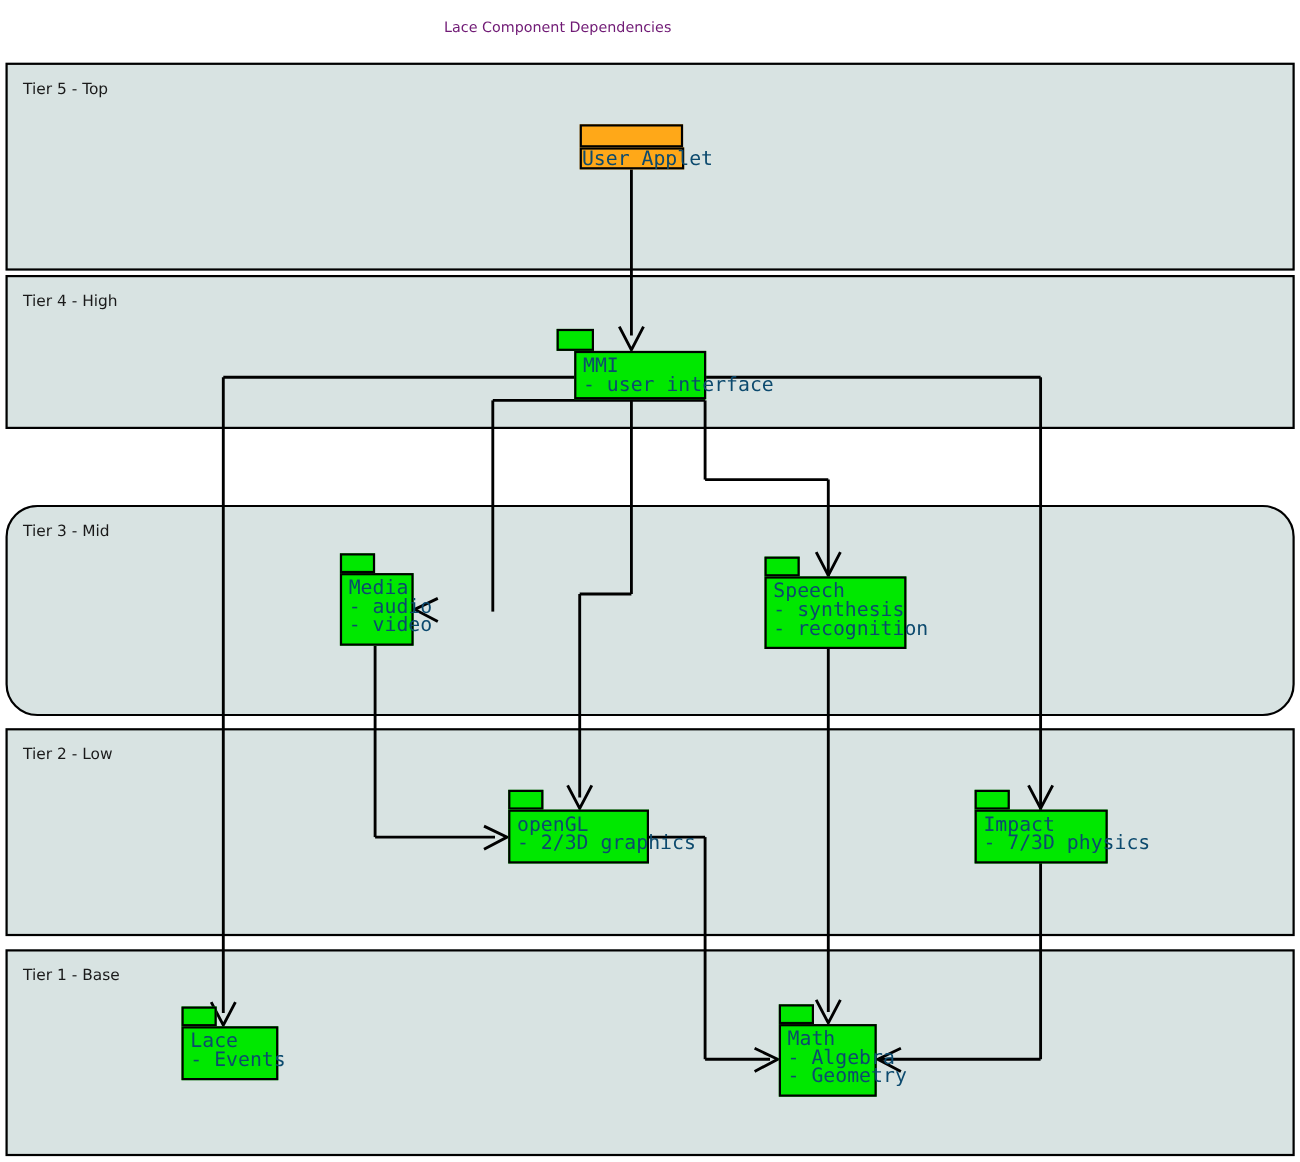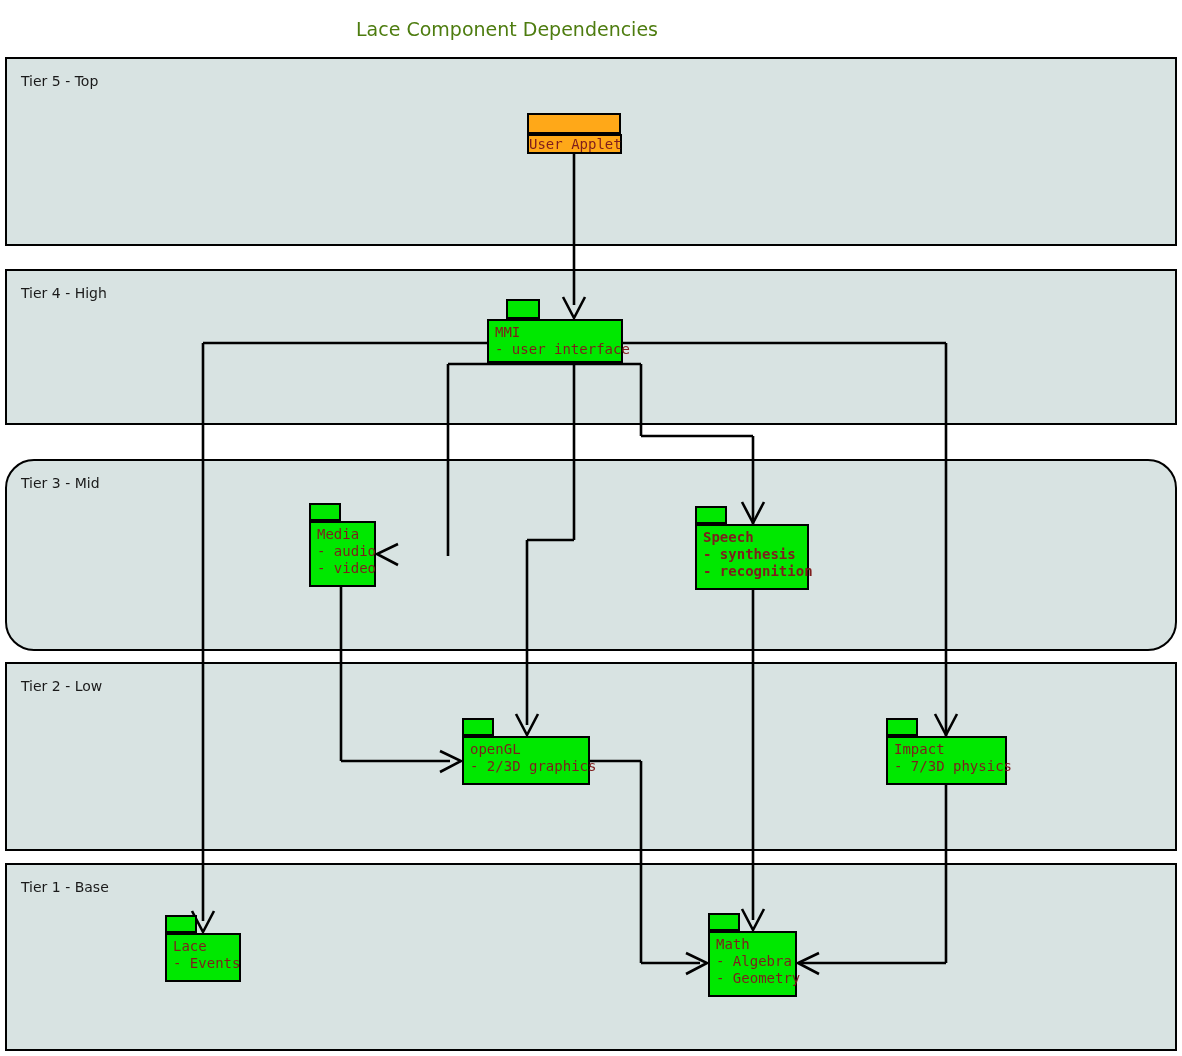--- a/index.html
+++ b/index.html
@@ -1,54 +1,54 @@
 <!DOCTYPE html>
 <html><head>
 <meta charset="utf-8">
 <style>
   html,body{margin:0;padding:0;background:#ffffff;}
   body{width:1182px;height:1056px;overflow:hidden;
        font-family:"DejaVu Sans","Liberation Sans",sans-serif;}
   #stage{position:relative;width:1182px;height:1056px;}
 
   #title{position:absolute;left:0;top:18px;width:1014px;text-align:center;
-         color:#4d7c0f;font-size:19px;font-family:"DejaVu Sans","Liberation Sans",sans-serif;}
+         color:#701a75;font-size:13px;font-family:"DejaVu Sans","Liberation Sans",sans-serif;}
 
   .tier{position:absolute;box-sizing:border-box;background:#d8e3e2;
         border:2.5px solid #000;}
   .tier-label{position:absolute;left:14px;top:14px;font-size:14px;color:#1a1a1a;
         font-family:"DejaVu Sans","Liberation Sans",sans-serif;white-space:nowrap;}
   #note{position:absolute;font-size:13.5px;color:#1a1a1a;white-space:nowrap;
         font-family:"DejaVu Sans","Liberation Sans",sans-serif;}
 
   #edges{position:absolute;left:0;top:0;width:1182px;height:1056px;}
 
   .pkg{position:absolute;}
   .pkg .tab{position:absolute;left:0;top:0;box-sizing:border-box;
             border:2.5px solid #000;background:#00e800;}
   .pkg .body{position:absolute;box-sizing:border-box;border:2.5px solid #000;
              background:#00e800;padding:3px 5px 3px 6px;
              font-family:"DejaVu Sans Mono","Liberation Mono",monospace;
-             font-size:14px;line-height:17px;color:#7f1d1d;white-space:pre;}
+             font-size:18px;line-height:17px;color:#0c4a6e;white-space:pre;}
   .pkg.orange .tab,.pkg.orange .body{background:#ffa818;}
   .pkg.orange .body{padding:0;}
   .pkg .line{display:block;}
 </style>
 </head>
 <body>
 
 <div id="stage">
 
   <div id="title">Lace Component Dependencies</div>
 
   <div id="tiers-layer">
       <div class="tier" style="left: 5px; top: 57px; width: 1172px; height: 189px;">
         <div class="tier-label">Tier 5 - Top</div>
       </div>
-      <div class="tier" style="left: 5px; top: 269px; width: 1172px; height: 156px;">
+      <div class="tier" style="left: 5px; top: 250px; width: 1172px; height: 140px;">
         <div class="tier-label">Tier 4 - High</div>
       </div>
       <div class="tier" style="left: 5px; top: 459px; width: 1172px; height: 192px; border-radius: 29px;">
         <div class="tier-label">Tier 3 - Mid</div>
       </div>
       <div class="tier" style="left: 5px; top: 662px; width: 1172px; height: 189px;">
         <div class="tier-label">Tier 2 - Low</div>
       </div>
       <div class="tier" style="left: 5px; top: 863px; width: 1172px; height: 188px;">
         <div class="tier-label">Tier 1 - Base</div>
@@ -100,41 +100,41 @@
     </g>
   </svg>
 
   <div id="packages-layer">
       <div class="pkg orange">
         <div class="tab" style="left: 527px; top: 113px; width: 94px; height: 21px;"></div>
         <div class="body" style="left: 527px; top: 134px; width: 95px; height: 20px;"><span class="line">User Applet</span></div>
       </div>
       <div class="pkg">
         <div class="tab" style="left: 506px; top: 299px; width: 34px; height: 20px;"></div>
-        <div class="body" style="left: 487px; top: 319px; width: 136px; height: 44px;"><span class="line">MMI</span><span class="line">- user interface</span></div>
+        <div class="body" style="left: 522px; top: 319px; width: 120px; height: 44px;"><span class="line">MMI</span><span class="line">- user interface</span></div>
       </div>
       <div class="pkg">
         <div class="tab" style="left: 309px; top: 503px; width: 32px; height: 18px;"></div>
         <div class="body" style="left: 309px; top: 521px; width: 67px; height: 66px;"><span class="line">Media</span><span class="line">- audio</span><span class="line">- video</span></div>
       </div>
       <div class="pkg">
         <div class="tab" style="left: 695px; top: 506px; width: 32px; height: 18px;"></div>
-        <div class="body" style="left: 695px; top: 524px; width: 114px; height: 66px; font-weight: bold;"><span class="line">Speech</span><span class="line">- synthesis</span><span class="line">- recognition</span></div>
+        <div class="body" style="left: 695px; top: 524px; width: 129px; height: 66px;"><span class="line">Speech</span><span class="line">- synthesis</span><span class="line">- recognition</span></div>
       </div>
       <div class="pkg">
         <div class="tab" style="left: 462px; top: 718px; width: 32px; height: 18px;"></div>
         <div class="body" style="left: 462px; top: 736px; width: 128px; height: 49px;"><span class="line">openGL</span><span class="line">- 2/3D graphics</span></div>
       </div>
       <div class="pkg">
         <div class="tab" style="left: 886px; top: 718px; width: 32px; height: 18px;"></div>
         <div class="body" style="left: 886px; top: 736px; width: 121px; height: 49px;"><span class="line">Impact</span><span class="line">- 7/3D physics</span></div>
       </div>
       <div class="pkg">
         <div class="tab" style="left: 165px; top: 915px; width: 32px; height: 18px;"></div>
-        <div class="body" style="left: 165px; top: 933px; width: 76px; height: 49px;"><span class="line">Lace</span><span class="line">- Events</span></div>
+        <div class="body" style="left: 165px; top: 933px; width: 88px; height: 49px;"><span class="line">Lace</span><span class="line">- Events</span></div>
       </div>
       <div class="pkg">
         <div class="tab" style="left: 708px; top: 913px; width: 32px; height: 18px;"></div>
         <div class="body" style="left: 708px; top: 931px; width: 89px; height: 66px;"><span class="line">Math</span><span class="line">- Algebra</span><span class="line">- Geometry</span></div>
       </div>
     </div>
 
 
 </div>
 

